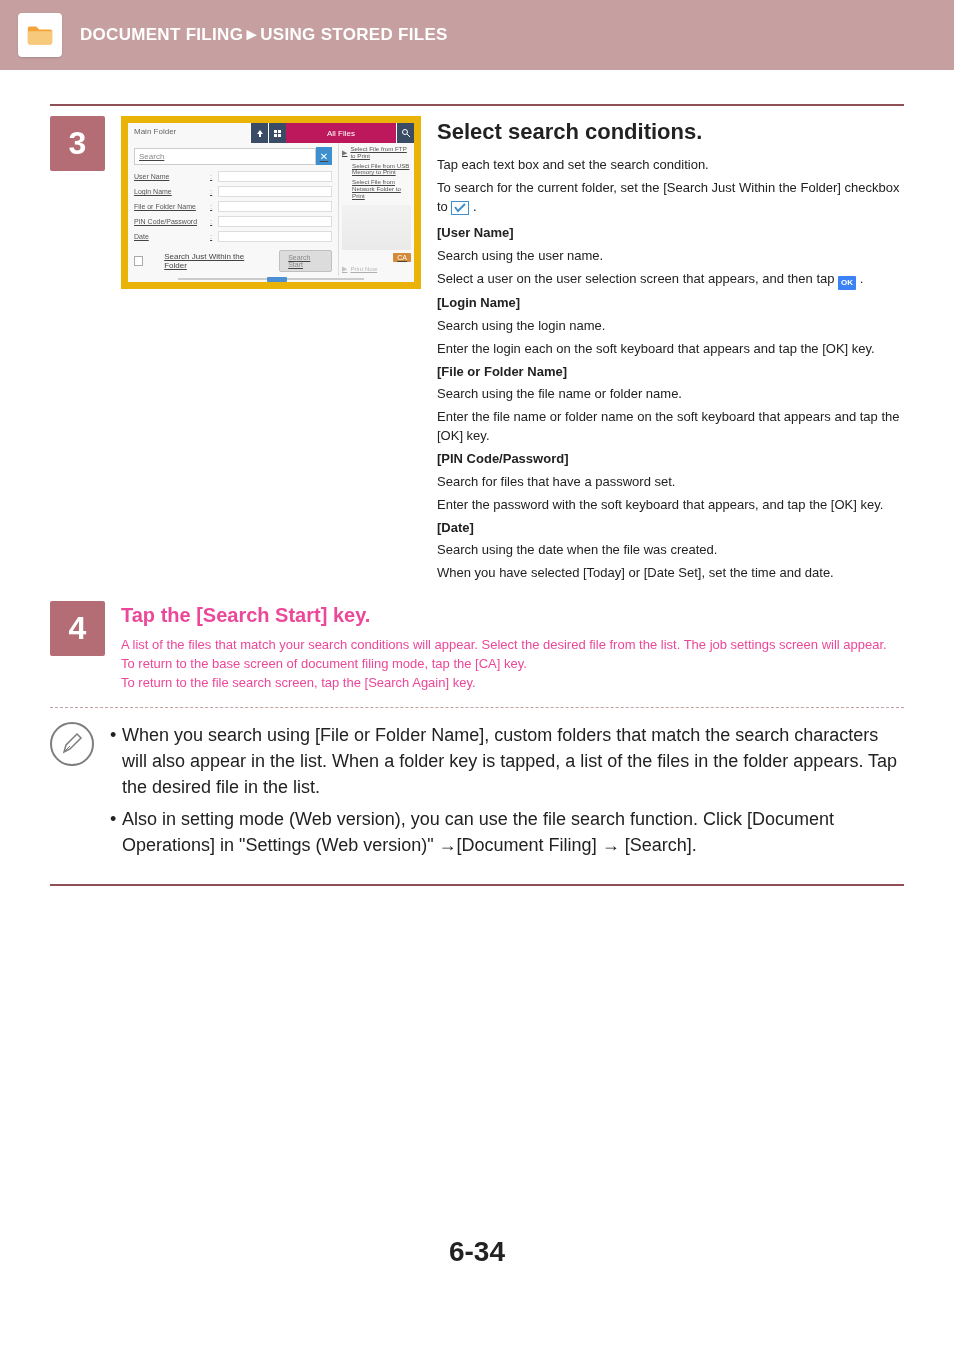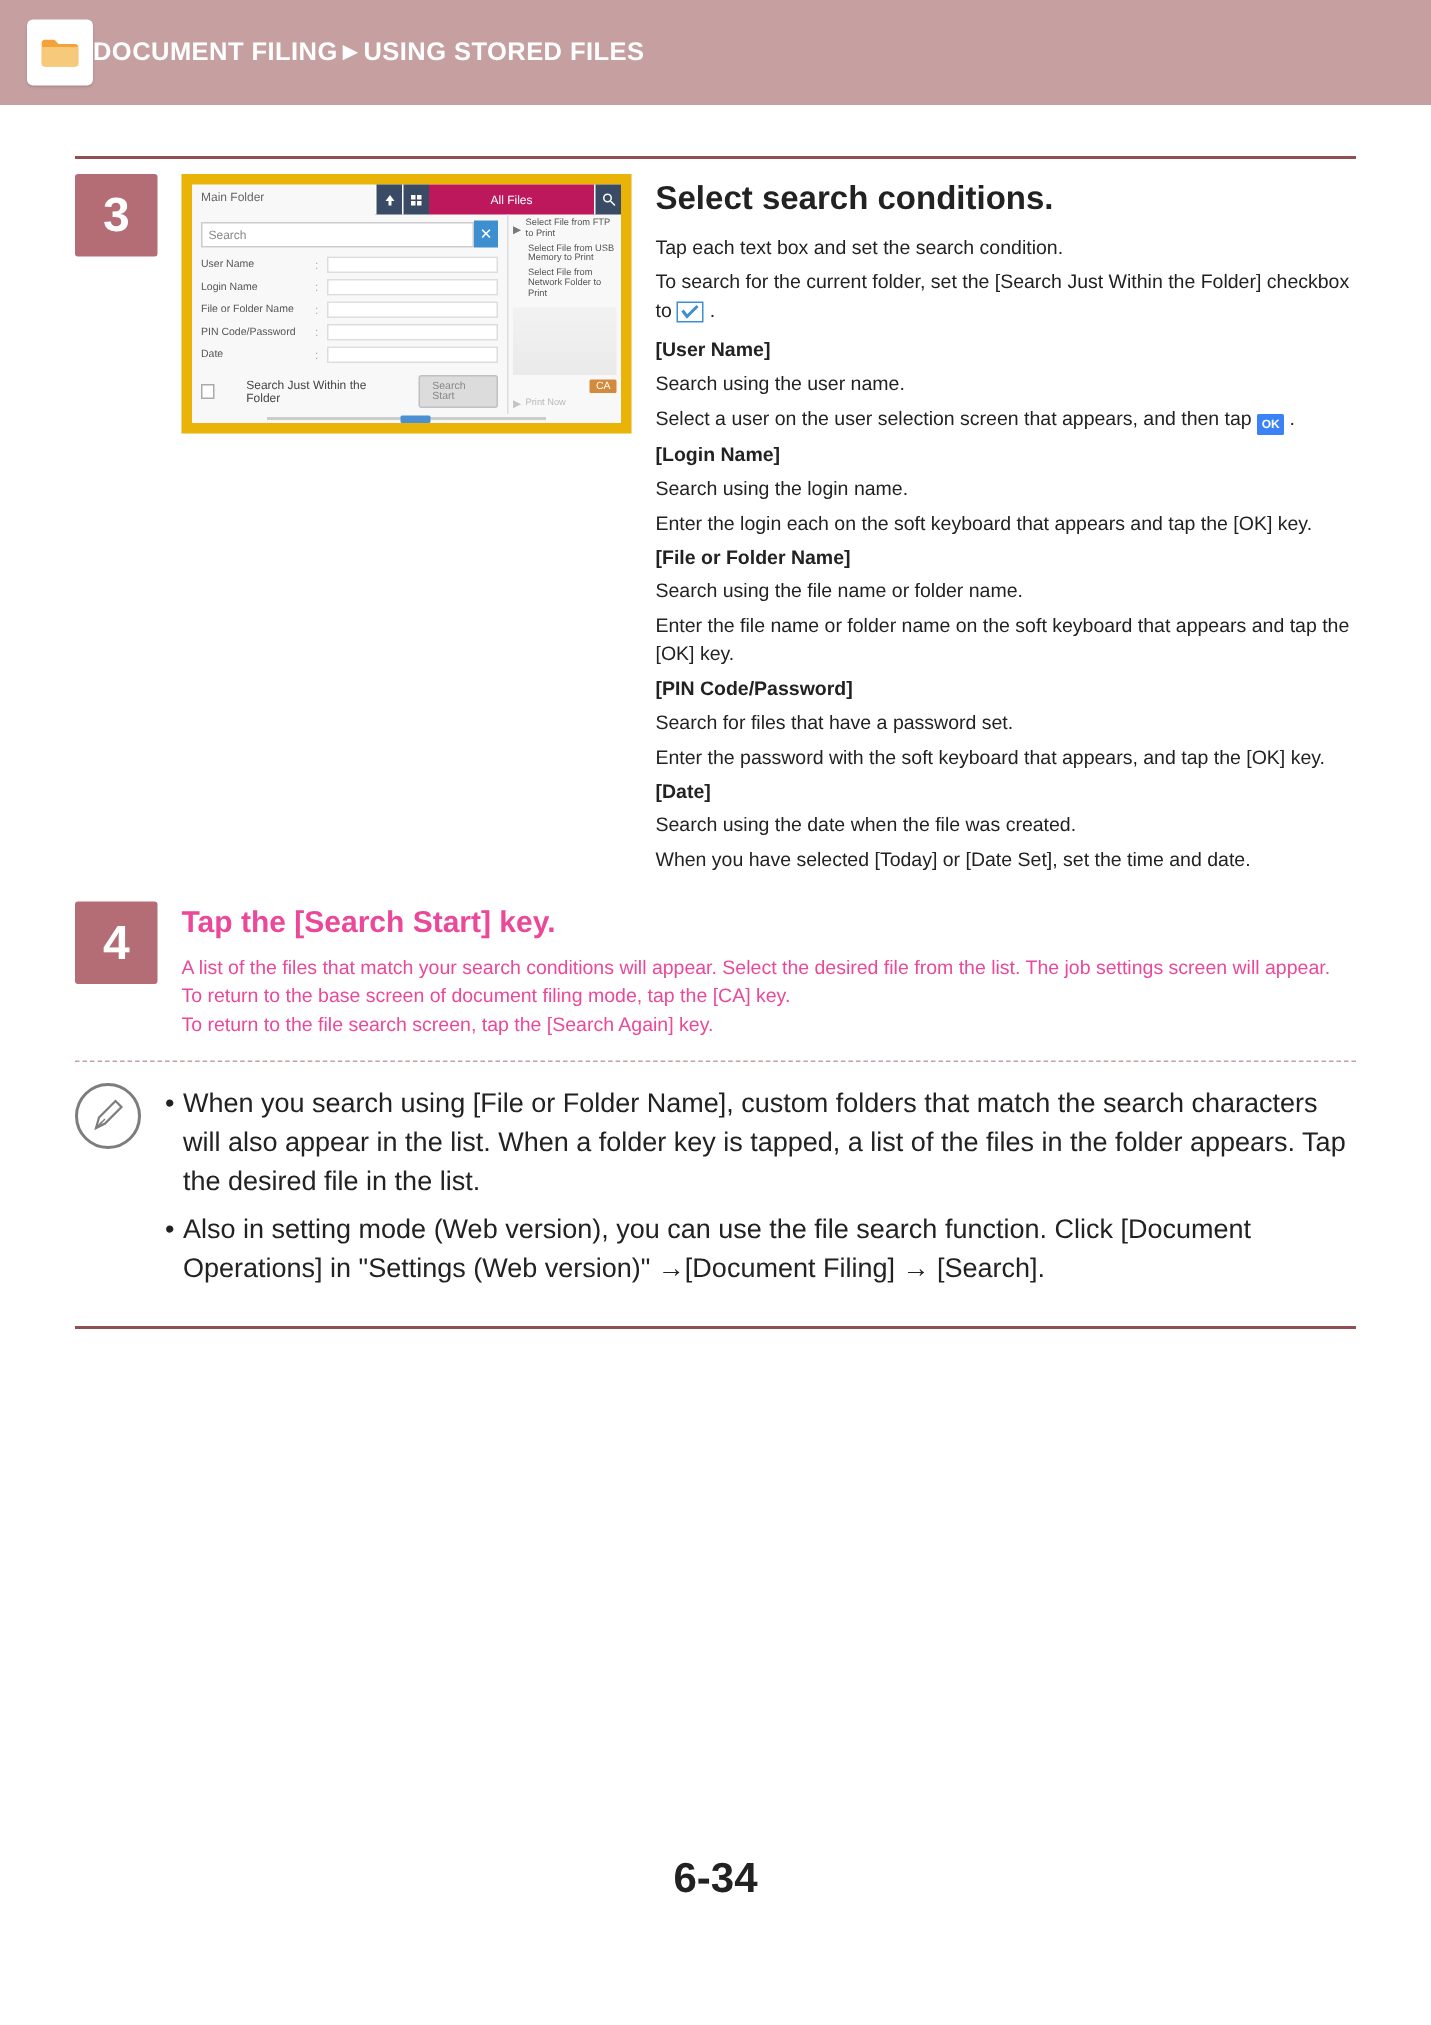--- a/index.html
+++ b/index.html
@@ -1,19 +1,19 @@
 <!DOCTYPE html>
 <html><head>
 <meta charset="utf-8">
 <style>
   * { box-sizing: border-box; margin: 0; padding: 0; }
   html, body { width: 954px; background: #fff; font-family: Arial, Helvetica, sans-serif; }
   .header-bar {
     height: 70px; background: #c6a0a0; display: flex; align-items: center;
-    padding-left: 18px; 
+    padding-left: 18px; gap: 18px;
   }
   .header-icon {
     width: 44px; height: 44px; background: #fff; border-radius: 4px;
     display: flex; align-items: center; justify-content: center; box-shadow: 0 1px 2px rgba(0,0,0,0.15);
   }
   .header-icon svg { width: 30px; height: 30px; }
   .header-title { color: #fff; font-weight: bold; font-size: 17px; letter-spacing: 0.3px; }
   .content { padding: 20px 50px 30px 50px; }
   .top-rule { border: none; border-top: 2px solid #8f4f55; margin: 14px 0 10px 0; }
 
@@ -26,21 +26,21 @@
   
   .mockshot {
     width: 300px; flex: 0 0 300px; border: 7px solid #eab308; background: #f8f8f8;
     font-size: 8px; color: #444; position: relative;
   }
   .mock-top { display: flex; align-items: stretch; height: 20px; }
   .mock-top .mf { flex: 1; padding: 4px 6px; color: #666; }
   .mock-top .tbtn { width: 18px; background: #3a4b66; color:#fff; display:flex; align-items:center; justify-content:center; border-left:1px solid #fff;}
   .mock-top .spacer { flex: 1; background:#be185d; color:#fff; display:flex; align-items:center; justify-content:center;}
   .mock-top .qbtn { width: 18px; background:#3a4b66; color:#fff; display:flex; align-items:center; justify-content:center; border-left:1px solid #fff;}
-  .mock-body { display:flex; }
+  .mock-body { display:flex;text-decoration:underline; }
   .mock-left { flex: 1; padding: 4px 6px; }
   .search-strip { display:flex; align-items:center; margin-bottom:6px; }
   .search-strip .sp { flex:1; padding:3px 4px; color:#888; background:#fff; border:1px solid #ccc; }
   .search-strip .close { width:16px; height:18px; background:#3d8fcf; color:#fff; display:flex; align-items:center; justify-content:center; font-size:10px; }
   .form-row { display:flex; align-items:center; margin-bottom:4px; gap:4px; }
   .form-row .lbl { width: 72px; font-size:7px; color:#555; }
   .form-row .colon { width:4px; color:#aaa; }
   .form-row .fld { flex:1; height:11px; background:#fff; border:1px solid #ddd; }
   .check-row { display:flex; align-items:center; gap:21px; margin-top:8px; }
   .check-row .cb { width:10px; height:10px; background:#fff; border:1px solid #aaa; }

